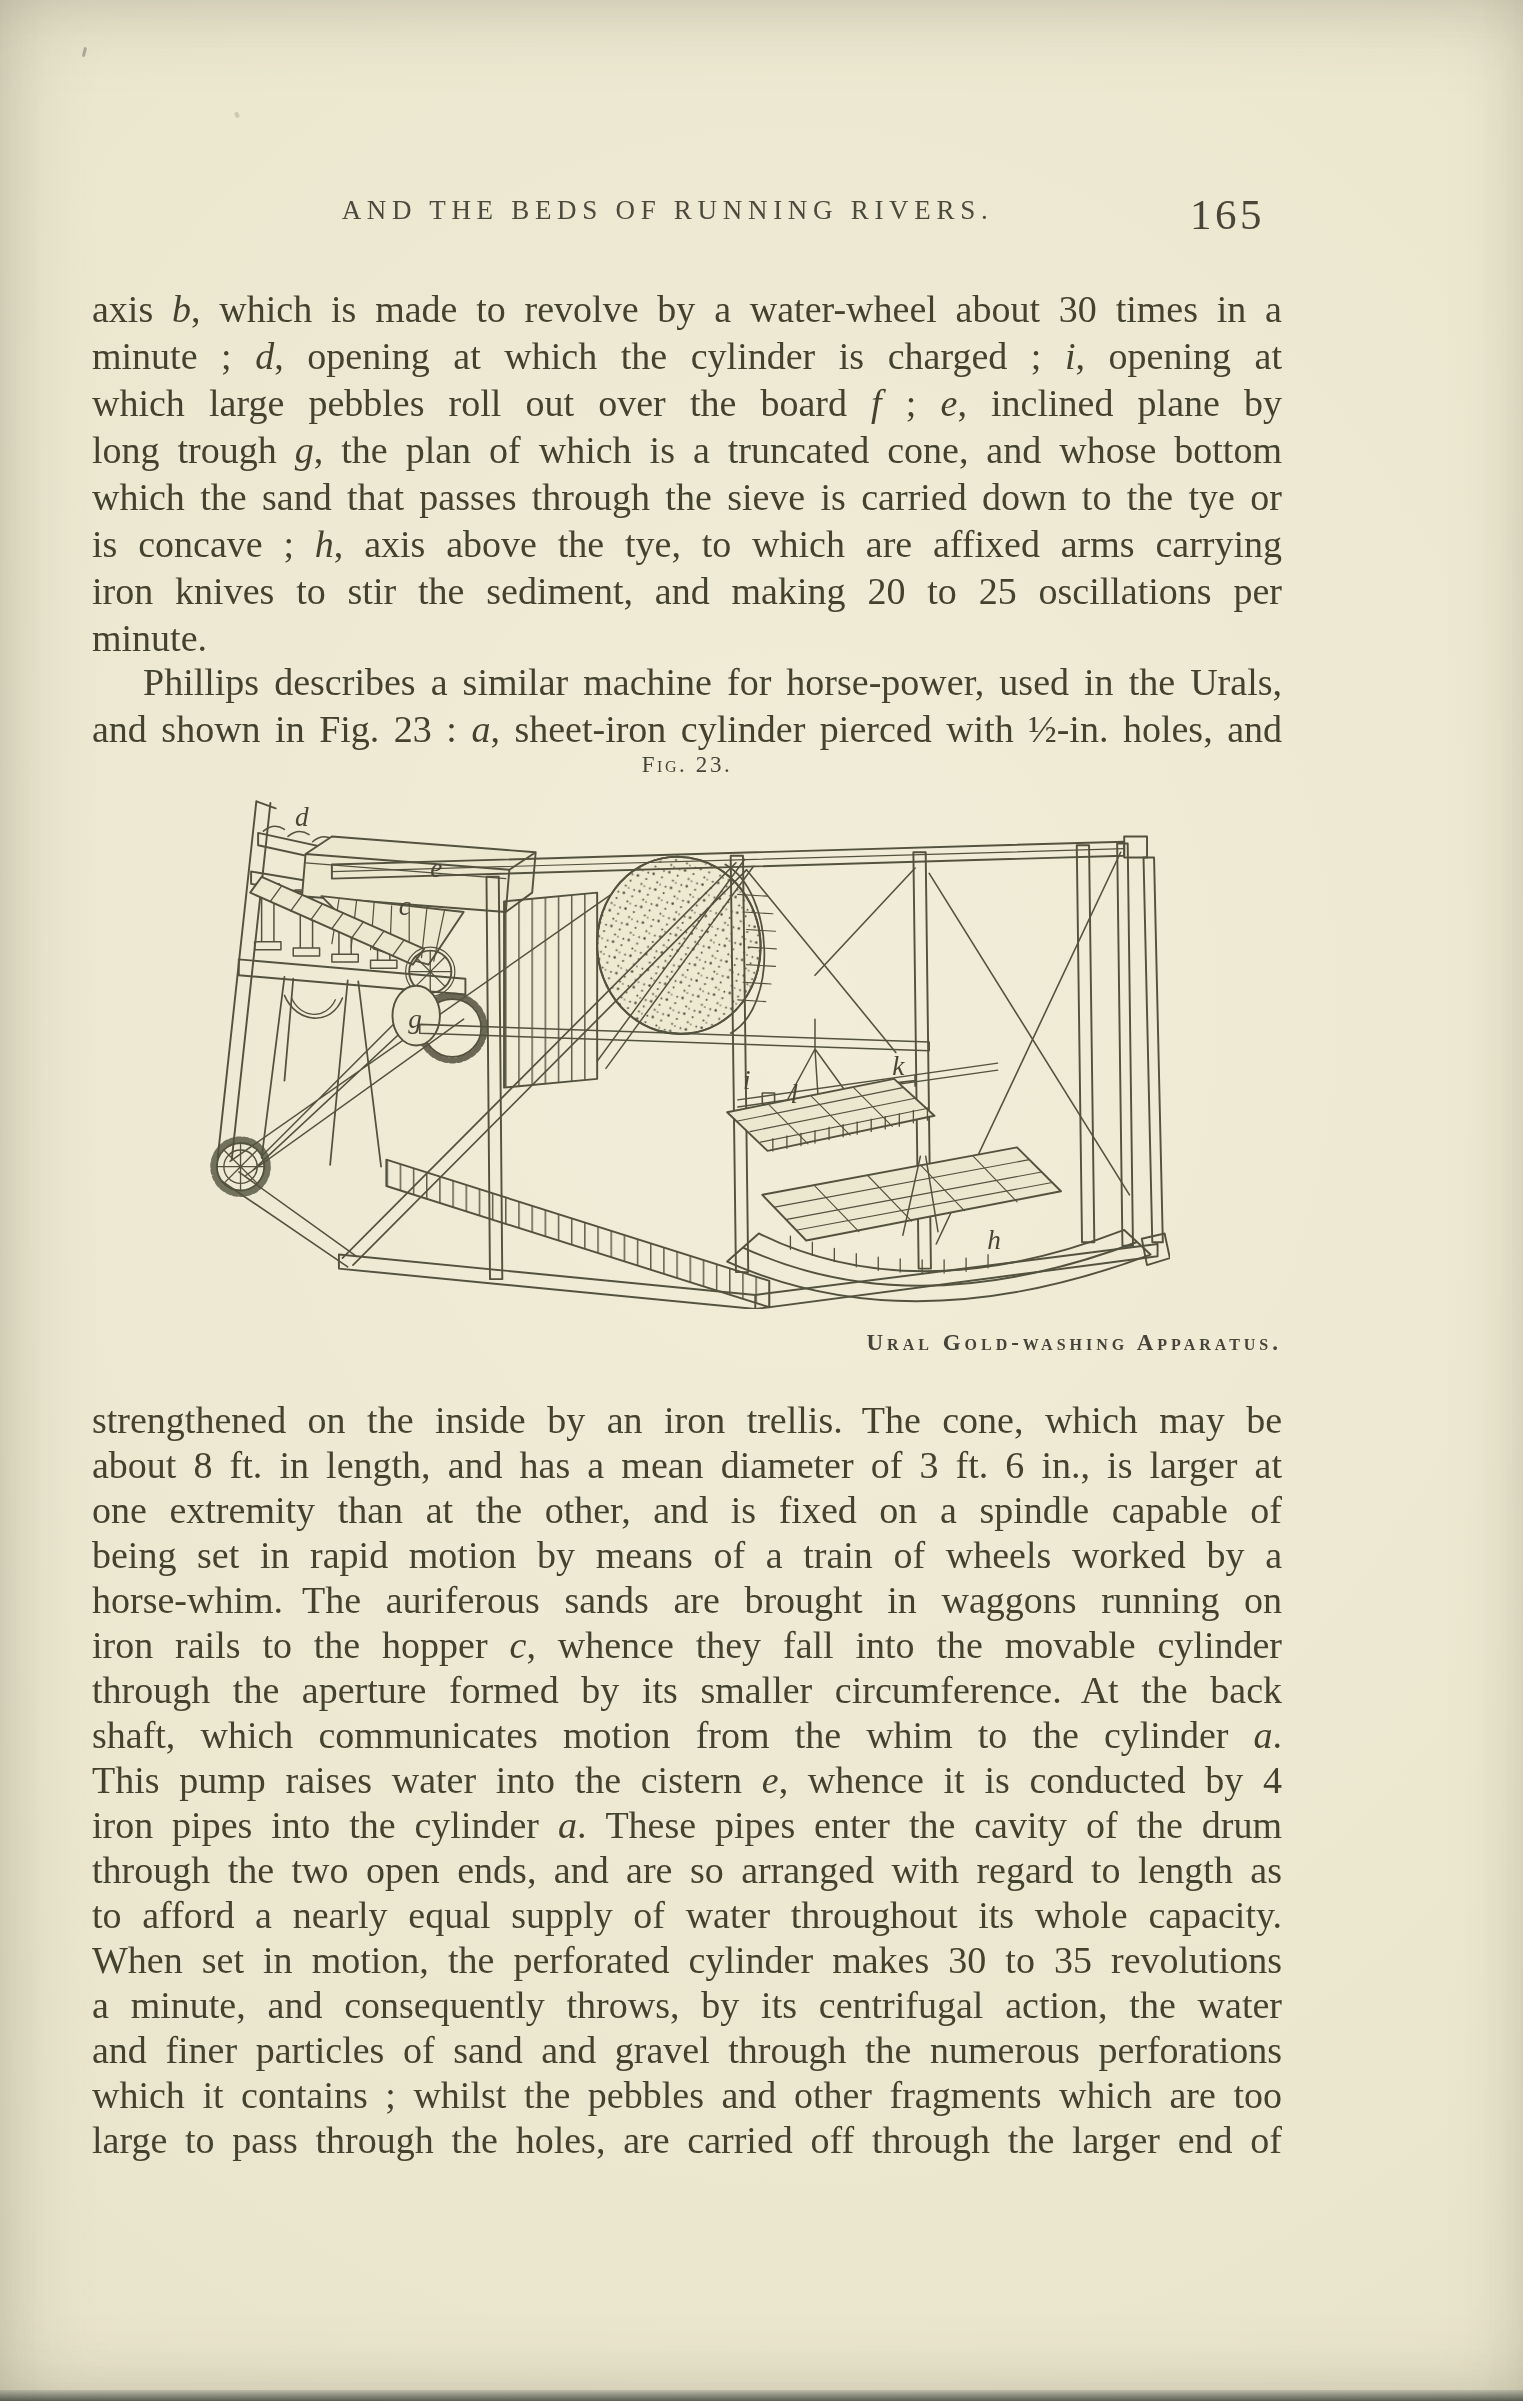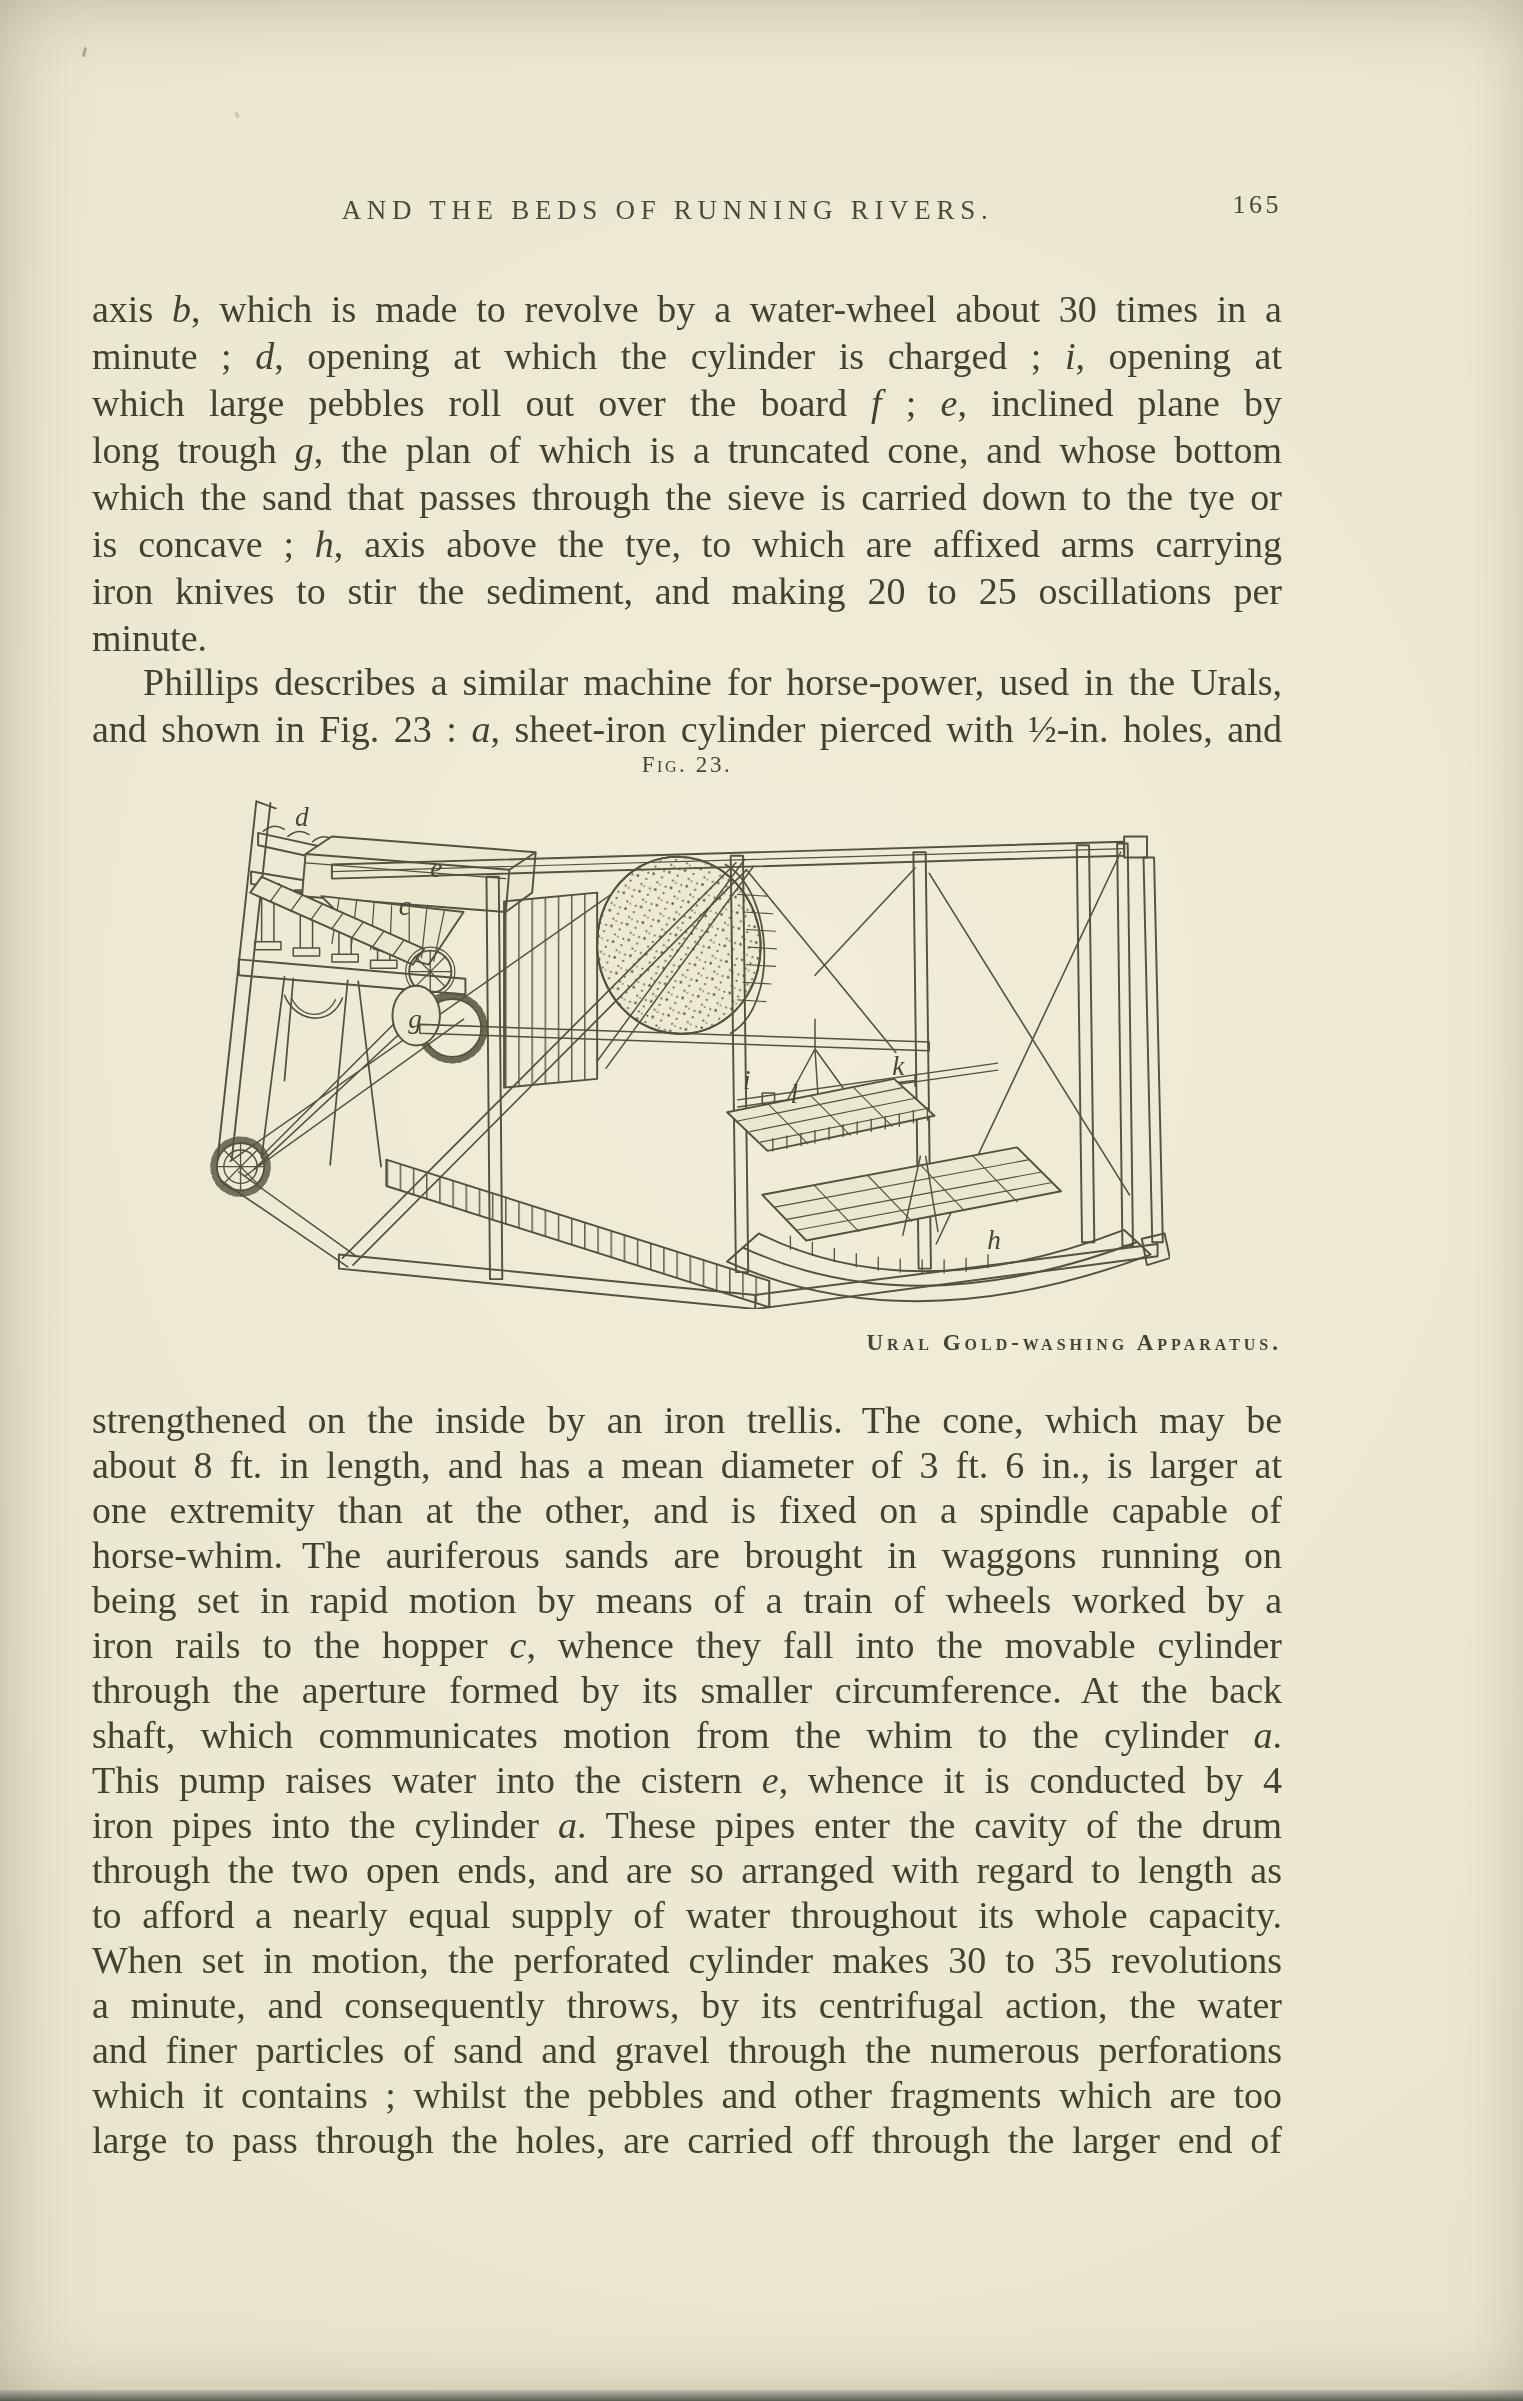--- a/index.html
+++ b/index.html
@@ -23,21 +23,21 @@
   }
   .speck { position:absolute; background:rgba(95,95,82,.45); border-radius:1.8px; }
   .speck-1 { top:47px; left:83px; width:2.6px; height:9.7px; transform:rotate(14deg); }
   .speck-2 { top:112px; left:235px; width:3.5px; height:6.1px; transform:rotate(-30deg); opacity:.5; }
 
   .running-head { position:absolute; top:195px; left:92px; width:1190px; height:40px; }
   .running-title {
     text-align:center; padding-right:39px;
     font-size:27px; letter-spacing:5.7px; color:#4b4a3e;
   }
-  .page-number { position:absolute; right:0; top:-5.3px; font-size:26px; letter-spacing:3.5px; color:#474639;margin-left:35px; }
+  .page-number { position:absolute; right:17px; top:-5.3px; font-size:43px; letter-spacing:3.5px; color:#474639;margin-left:35px; }
 
   .para { position:absolute; left:92px; width:1190px; font-size:38px; color:#43422f; }
   .tline {
     height:47px; line-height:47px;
     text-align:justify; text-align-last:justify;
     white-space:nowrap;
   }
   .p1 { top:286px; }
   .p2 { top:659px; }
   .p3 { top:1398px; }
@@ -229,22 +229,22 @@
       </g>
     </svg>
   </figure>
 
   <div class="fig-caption-bottom">Ural Gold-washing Apparatus.</div>
 
   <section class="para p3">
       <div class="tline">strengthened on the inside by an iron trellis. The cone, which may be</div>
       <div class="tline">about 8 ft. in length, and has a mean diameter of 3 ft. 6 in., is larger at</div>
       <div class="tline">one extremity than at the other, and is fixed on a spindle capable of</div>
+      <div class="tline">being set in rapid motion by means of a train of wheels worked by a</div>
       <div class="tline">horse-whim. The auriferous sands are brought in waggons running on</div>
-      <div class="tline">being set in rapid motion by means of a train of wheels worked by a</div>
       <div class="tline">iron rails to the hopper <i>c</i>, whence they fall into the movable cylinder</div>
       <div class="tline">through the aperture formed by its smaller circumference. At the back</div>
       <div class="tline">shaft, which communicates motion from the whim to the cylinder <i>a</i>.</div>
       <div class="tline">This pump raises water into the cistern <i>e</i>, whence it is conducted by 4</div>
       <div class="tline">iron pipes into the cylinder <i>a</i>. These pipes enter the cavity of the drum</div>
       <div class="tline">through the two open ends, and are so arranged with regard to length as</div>
       <div class="tline">to afford a nearly equal supply of water throughout its whole capacity.</div>
       <div class="tline">When set in motion, the perforated cylinder makes 30 to 35 revolutions</div>
       <div class="tline">a minute, and consequently throws, by its centrifugal action, the water</div>
       <div class="tline">and finer particles of sand and gravel through the numerous perforations</div>

